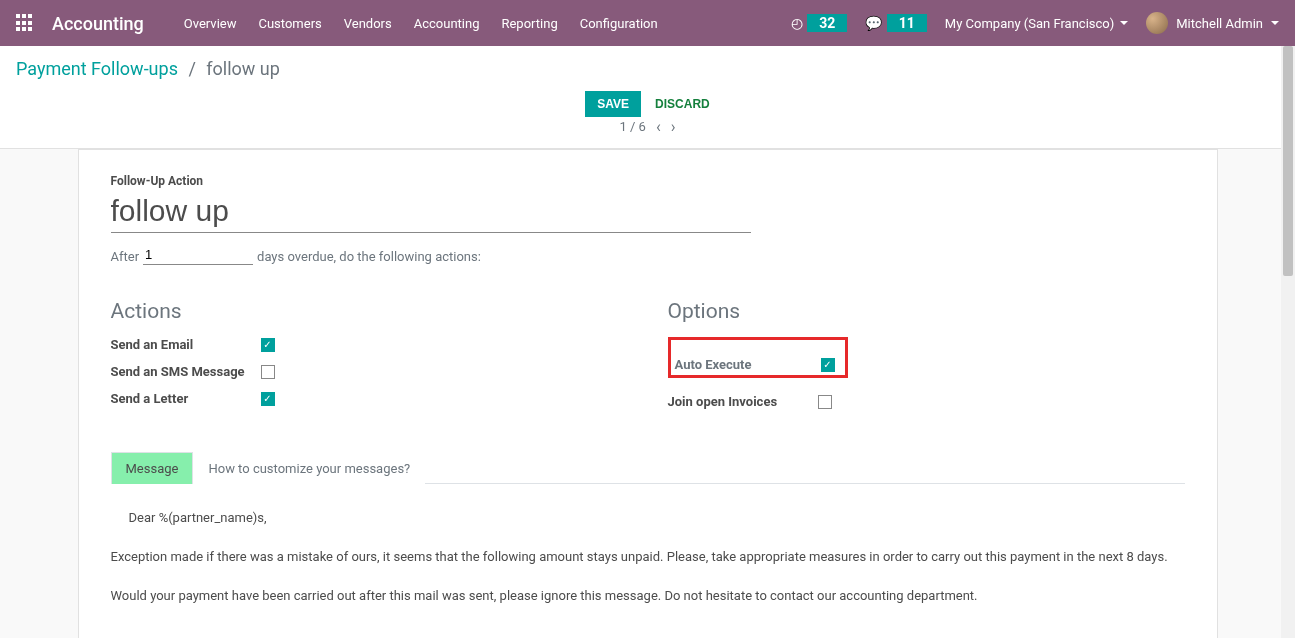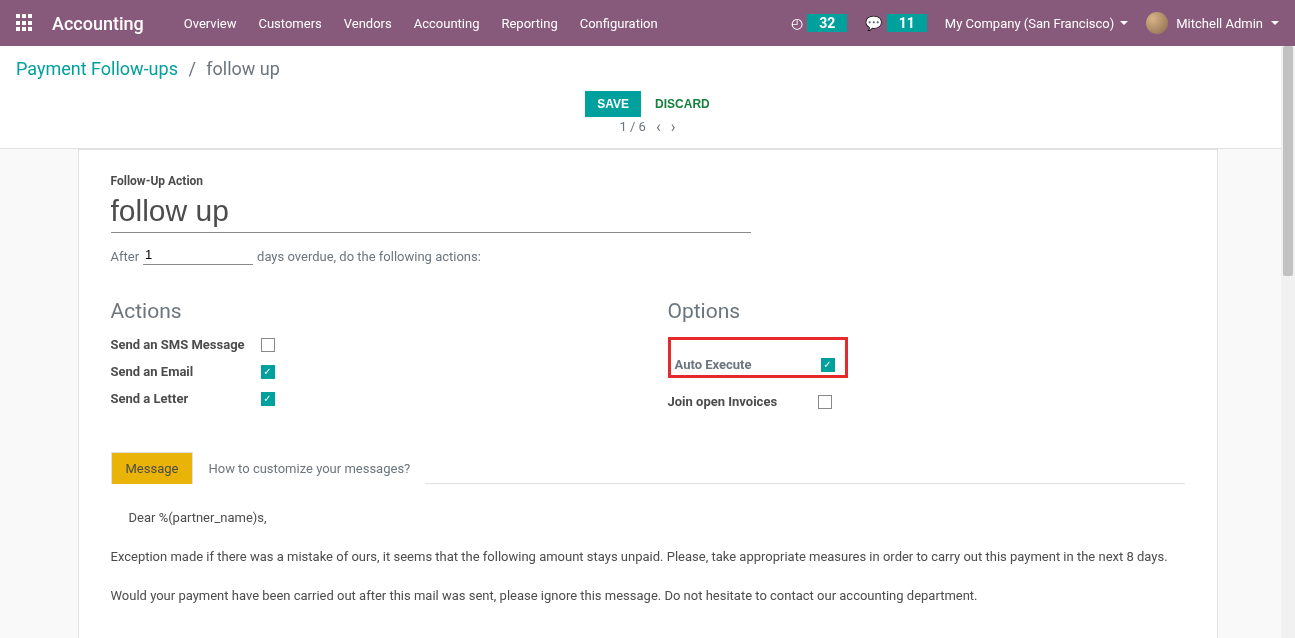--- a/index.html
+++ b/index.html
@@ -41,21 +41,21 @@
 .check-row { display: flex; align-items: center; margin-bottom: 12px; }
 .check-label { width: 150px; font-size: 13px; font-weight: 700; color: #4c4c4c; }
 .check-label.muted { color: #6c757d; }
 .cbox { width: 14px; height: 14px; border: 1px solid #888; display: inline-flex; align-items: center; justify-content: center; cursor: pointer; background: #fff; }
 .cbox.checked { background: #00a09d; border-color: #00a09d; }
 .cbox.checked::after { content: "✓"; color: #fff; font-size: 10px; line-height: 1; }
 .highlight-box { border: 3px solid #e6292a; padding: 17px 10px 3px 4px; display: inline-flex; align-items: center; margin-bottom: 16px; }
 .highlight-box .check-label { width: 146px; }
 .tabs { margin-top: 30px; border-bottom: 1px solid #dee2e6; display: flex; }
 .tab { padding: 8px 14px; font-size: 13px; color: #6c757d; cursor: pointer; border: 1px solid transparent; border-bottom: none; position: relative; top: 1px; background: #fff; }
-.tab.active { border-color: #dee2e6; color: #4c4c4c; background: #eab308; }
+.tab.active { border-color: #dee2e6; color: #4c4c4c; background: #86efac; }
 .tab-body { padding: 24px 0; font-size: 13px; color: #4c4c4c; line-height: 1.6; }
 .tab-body p { margin-bottom: 18px; }
 .indent { padding-left: 18px; }
 .scrollbar-fake { position: fixed; right: 0; top: 46px; bottom: 0; width: 14px; background: #f1f1f1; }
 .scrollbar-thumb { position: absolute; right: 2px; top: 0; width: 10px; height: 230px; background: #c1c1c1; border-radius: 2px; }
 </style>
 </head>
 <body>
 
 <div class="topnav">
@@ -127,26 +127,26 @@
       <div class="after-row">
         <span>After</span>
         <input class="after-input" value="1" style="">
         <span>days overdue, do the following actions:</span>
       </div>
 
       <div class="cols">
         <div class="col">
           <div class="section-title">Actions</div>
           <div class="check-row">
+            <span class="check-label">Send an Email</span>
+            <span class="cbox checked"></span>
+          </div>
+          <div class="check-row">
             <span class="check-label">Send an SMS Message</span>
             <span class="cbox"></span>
-          </div>
-          <div class="check-row">
-            <span class="check-label">Send an Email</span>
-            <span class="cbox checked"></span>
           </div>
           <div class="check-row">
             <span class="check-label">Send a Letter</span>
             <span class="cbox checked"></span>
           </div>
         </div>
         <div class="col">
           <div class="section-title">Options</div>
           <div class="highlight-box">
             <span class="check-label muted">Auto Execute</span>

